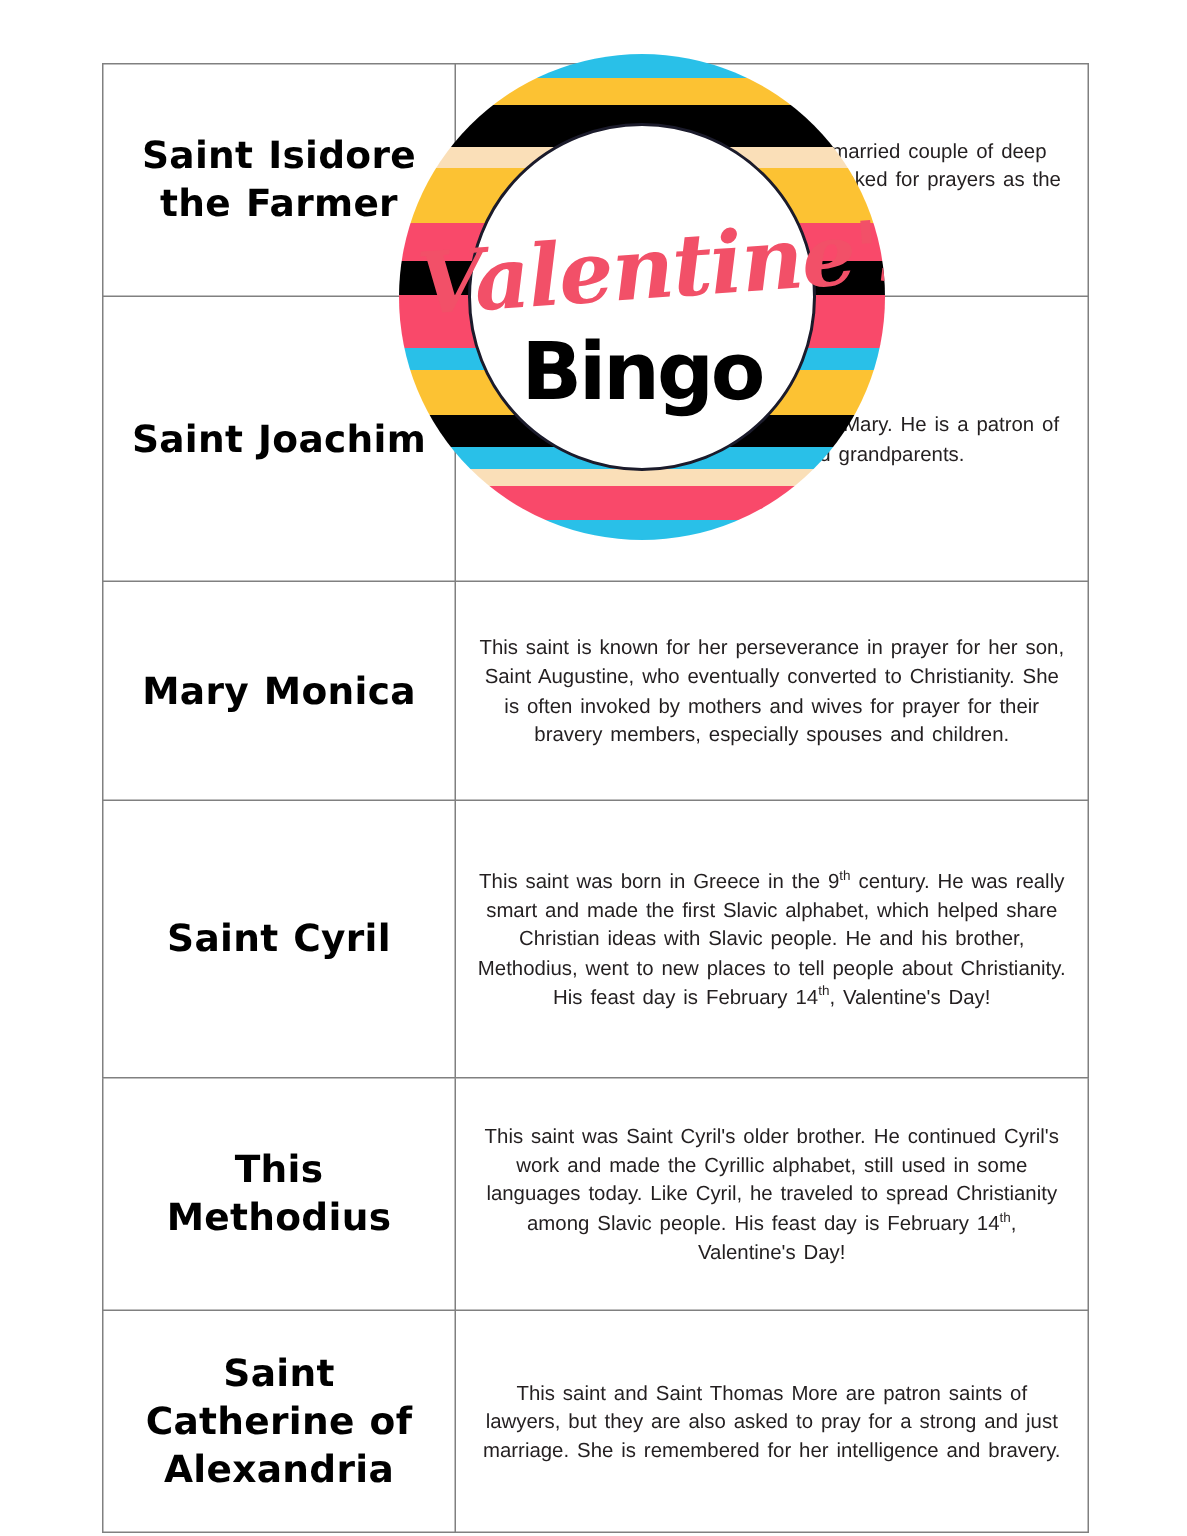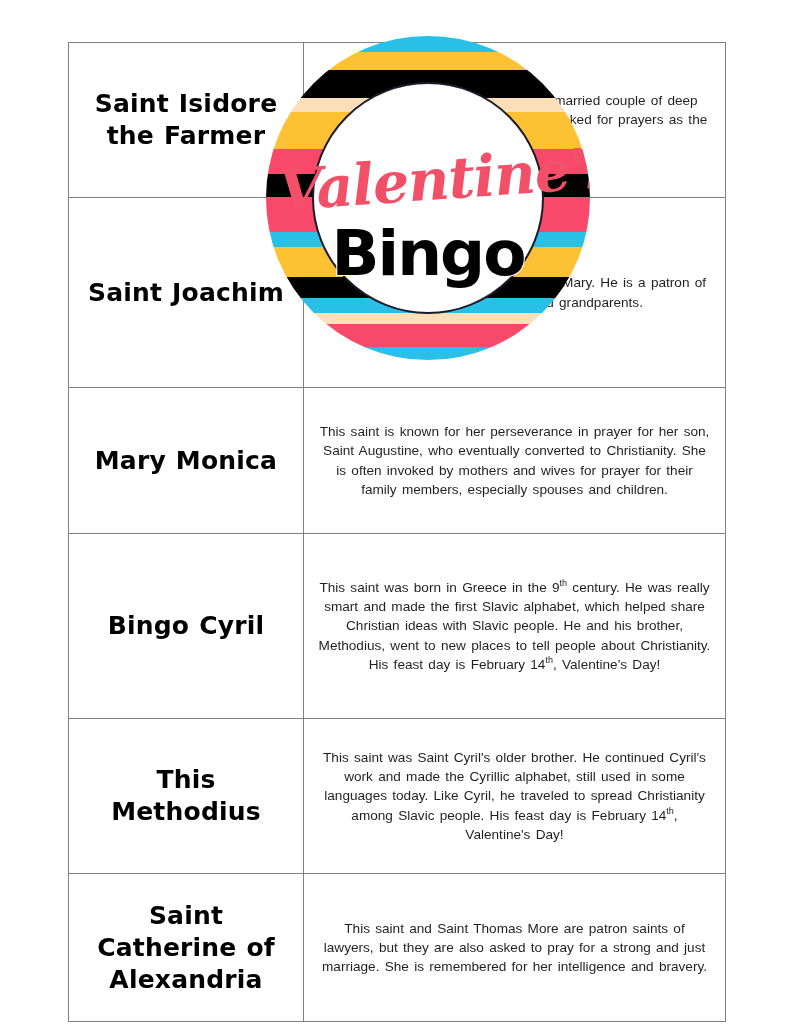--- a/index.html
+++ b/index.html
@@ -144,21 +144,21 @@
   }
   #logo-wordmark {
     position: absolute;
     left: 50%;
     top: 186px;
     transform: translate(-50%, 0);
     width: 320px;
     text-align: center;
     font-family: "DejaVu Sans", sans-serif;
     font-weight: bold;
-    font-size: 63px;
+    font-size: 53px;
     line-height: 1;
     color: #000000;
     letter-spacing: -2px;
     white-space: nowrap;
     -webkit-text-stroke: 2px #ffffff;
     paint-order: stroke fill;
   }
 </style>
 </head>
 <body>
@@ -183,27 +183,27 @@
         <td class="col-desc">
           <div class="saint-desc">This saint was the father of the Virgin Mary. He is a patron of family life, parenthood, and grandparents.</div>
         </td>
       </tr>
 
       <tr class="r3">
         <td class="col-name">
           <div class="saint-name">Mary Monica</div>
         </td>
         <td class="col-desc">
-          <div class="saint-desc">This saint is known for her perseverance in prayer for her son, Saint Augustine, who eventually converted to Christianity. She is often invoked by mothers and wives for prayer for their family members, especially spouses and children.</div>
+          <div class="saint-desc">This saint is known for her perseverance in prayer for her son, Saint Augustine, who eventually converted to Christianity. She is often invoked by mothers and wives for prayer for their bravery members, especially spouses and children.</div>
         </td>
       </tr>
 
       <tr class="r4">
         <td class="col-name">
-          <div class="saint-name">Bingo Cyril</div>
+          <div class="saint-name">Saint Cyril</div>
         </td>
         <td class="col-desc">
           <div class="saint-desc">This saint was born in Greece in the 9<sup>th</sup> century. He was really smart and made the first Slavic alphabet, which helped share Christian ideas with Slavic people. He and his brother, Methodius, went to new places to tell people about Christianity. His feast day is February 14<sup>th</sup>, Valentine's Day!</div>
         </td>
       </tr>
 
       <tr class="r5">
         <td class="col-name">
           <div class="saint-name">This Methodius</div>
         </td>

